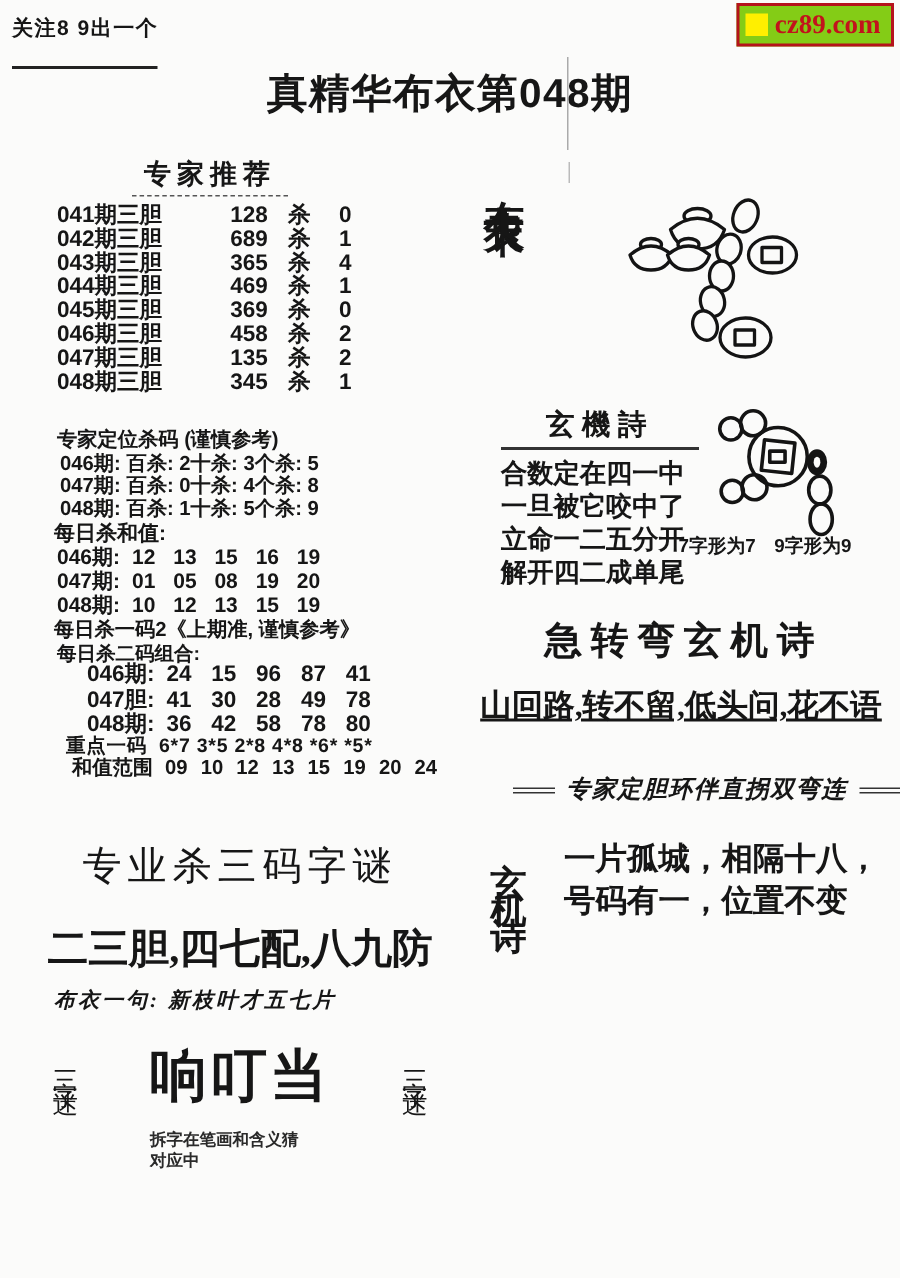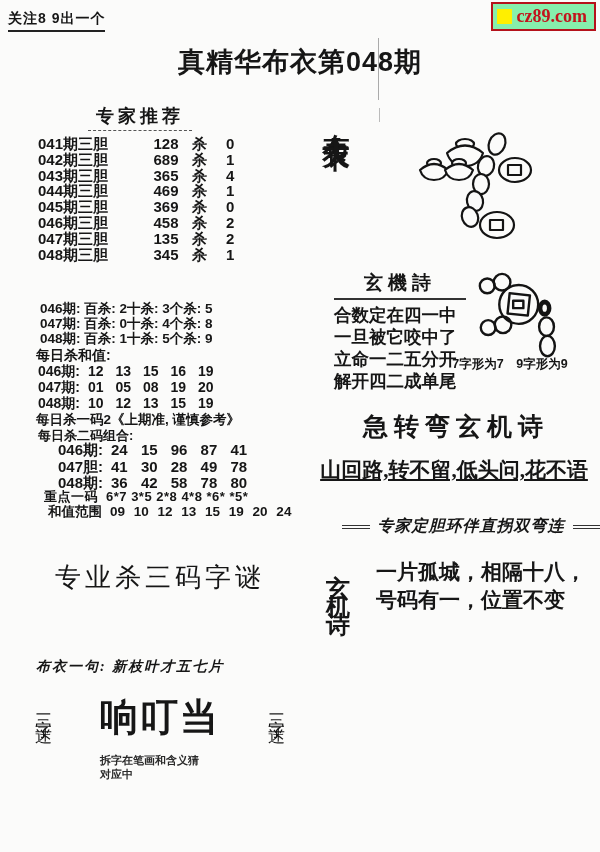--- a/index.html
+++ b/index.html
@@ -1,23 +1,23 @@
 <!DOCTYPE html>
 <html><head>
 <meta charset="utf-8">
 <style>
   html,body{margin:0;padding:0;background:#ddd;}
   .page{position:relative;width:600px;height:852px;margin:0 auto;background:#fbfbfa;
         font-family:"Liberation Sans",sans-serif;color:#161616;overflow:hidden;}
 
   
   .top-note{position:absolute;left:8px;top:10px;font-size:14px;font-weight:bold;
-            letter-spacing:1px;border-bottom:2px solid #222;padding-bottom:2px;}
+            letter-spacing:1px;border-bottom:2px solid #222;padding-bottom:16px;}
   .logo{position:absolute;right:4px;top:2px;display:flex;align-items:center;gap:5px;
-        border:2px solid #b5121b;background:#86efac;padding:2px 7px 2px 4px;justify-content:space-between;}
+        border:2px solid #b5121b;background:#84cc16;padding:2px 7px 2px 4px;justify-content:space-between;}
   .logo-square{width:15px;height:15px;background:#ffef00;}
   .logo-text{color:#c2131c;font-family:"Liberation Serif",serif;font-size:18px;font-weight:bold;}
   .main-title{position:absolute;left:0;top:44px;width:600px;text-align:center;
               font-size:27px;font-weight:bold;letter-spacing:1px;}
   .title-rule{position:absolute;left:378px;top:38px;height:62px;width:0;border-left:1px solid #aaa;}
   .title-rule2{position:absolute;left:379px;top:108px;height:14px;width:0;border-left:1px solid #bbb;}
 
   
   .x-header{position:absolute;left:88px;top:104px;font-size:18px;font-weight:bold;
             letter-spacing:4px;border-bottom:1px dashed #555;padding:0 8px 2px;
@@ -148,20 +148,21 @@
       <span class="c4">2</span>
     </div>
     <div class="xrow">
       <span class="c1">048期三胆</span>
       <span class="c2">345</span>
       <span class="c3">杀</span>
       <span class="c4">1</span>
     </div>
   </div>
 
+  <div class="sec pk-header">专家定位杀码 (谨慎参考)</div>
   <div class="sec pk-rows">
     <div>046期: 百杀: 2十杀: 3个杀: 5</div>
     <div>047期: 百杀: 0十杀: 4个杀: 8</div>
     <div>048期: 百杀: 1十杀: 5个杀: 9</div>
   </div>
 
   <div class="sec ds-header">每日杀和值:</div>
   <div class="sec ds-rows">
     <div><span class="row-label">046期:</span><span>12 13 15 16 19</span></div>
     <div><span class="row-label">047期:</span><span>01 05 08 19 20</span></div>
@@ -178,20 +179,21 @@
   </div>
 
   <div class="sec key-line">
     <span class="row-label">重点一码</span><span>6*7 3*5 2*8 4*8 *6* *5*</span>
   </div>
   <div class="sec range-line">
     <span class="row-label">和值范围</span><span>09 10 12 13 15 19 20 24</span>
   </div>
 
   <div class="riddle-title">专业杀三码字谜</div>
+  <div class="riddle-line">二三胆,四七配,八九防</div>
   <div class="buyi-line">布衣一句: 新枝叶才五七片</div>
   <div class="riddle-block">
     <div class="vtext rb-side">三字迷</div>
     <div class="rb-center">
       <div class="rb-big">响叮当</div>
       <div class="rb-hint">
         <div>拆字在笔画和含义猜</div>
         <div>对应中</div>
       </div>
     </div>

